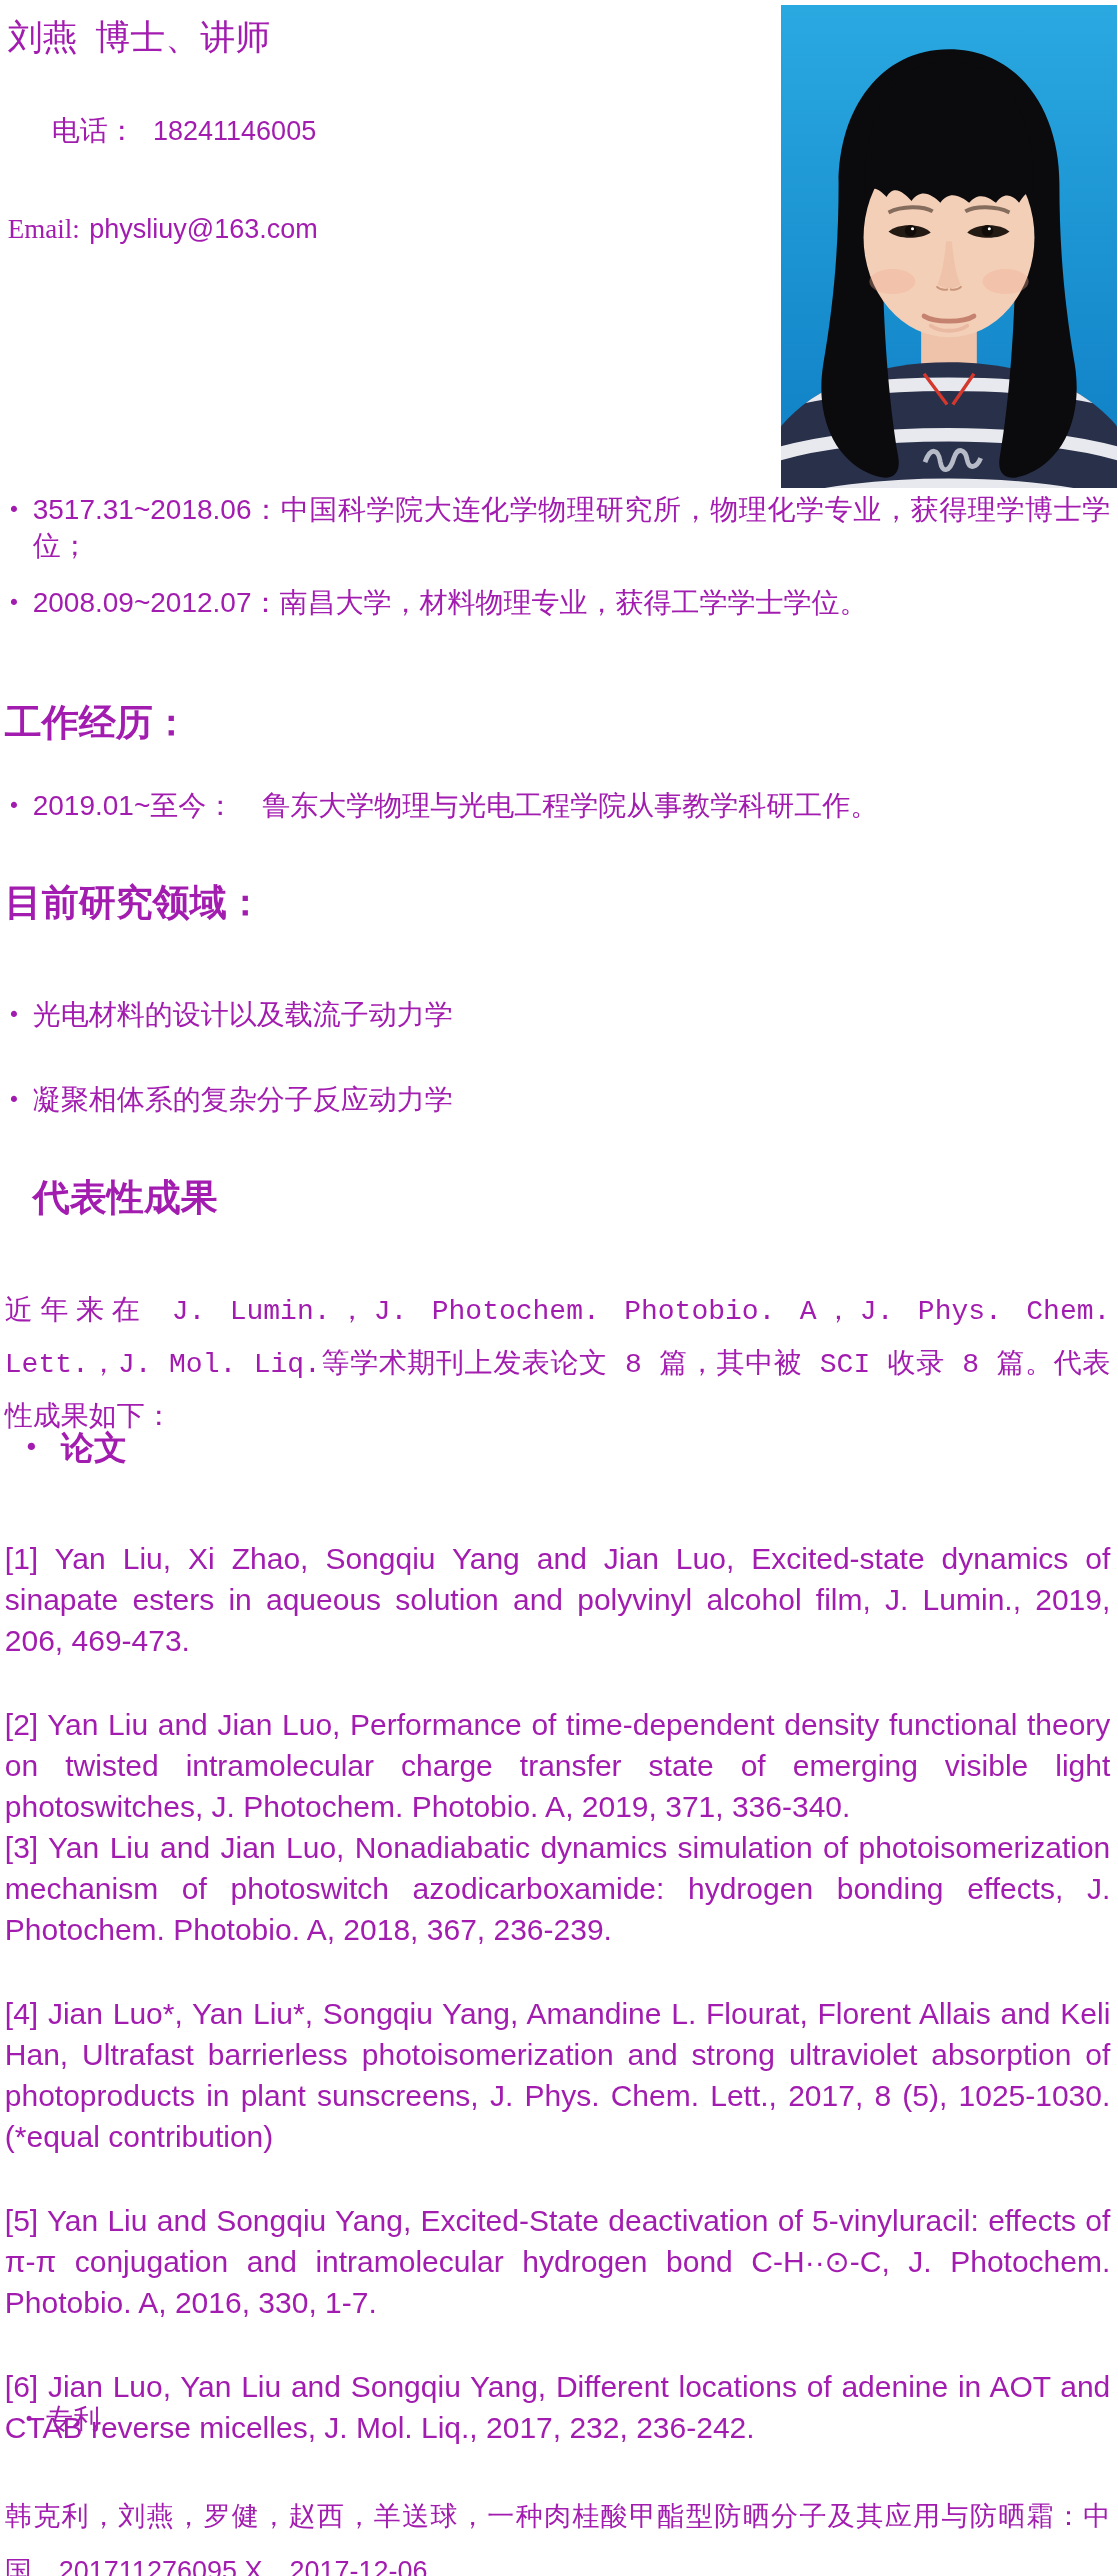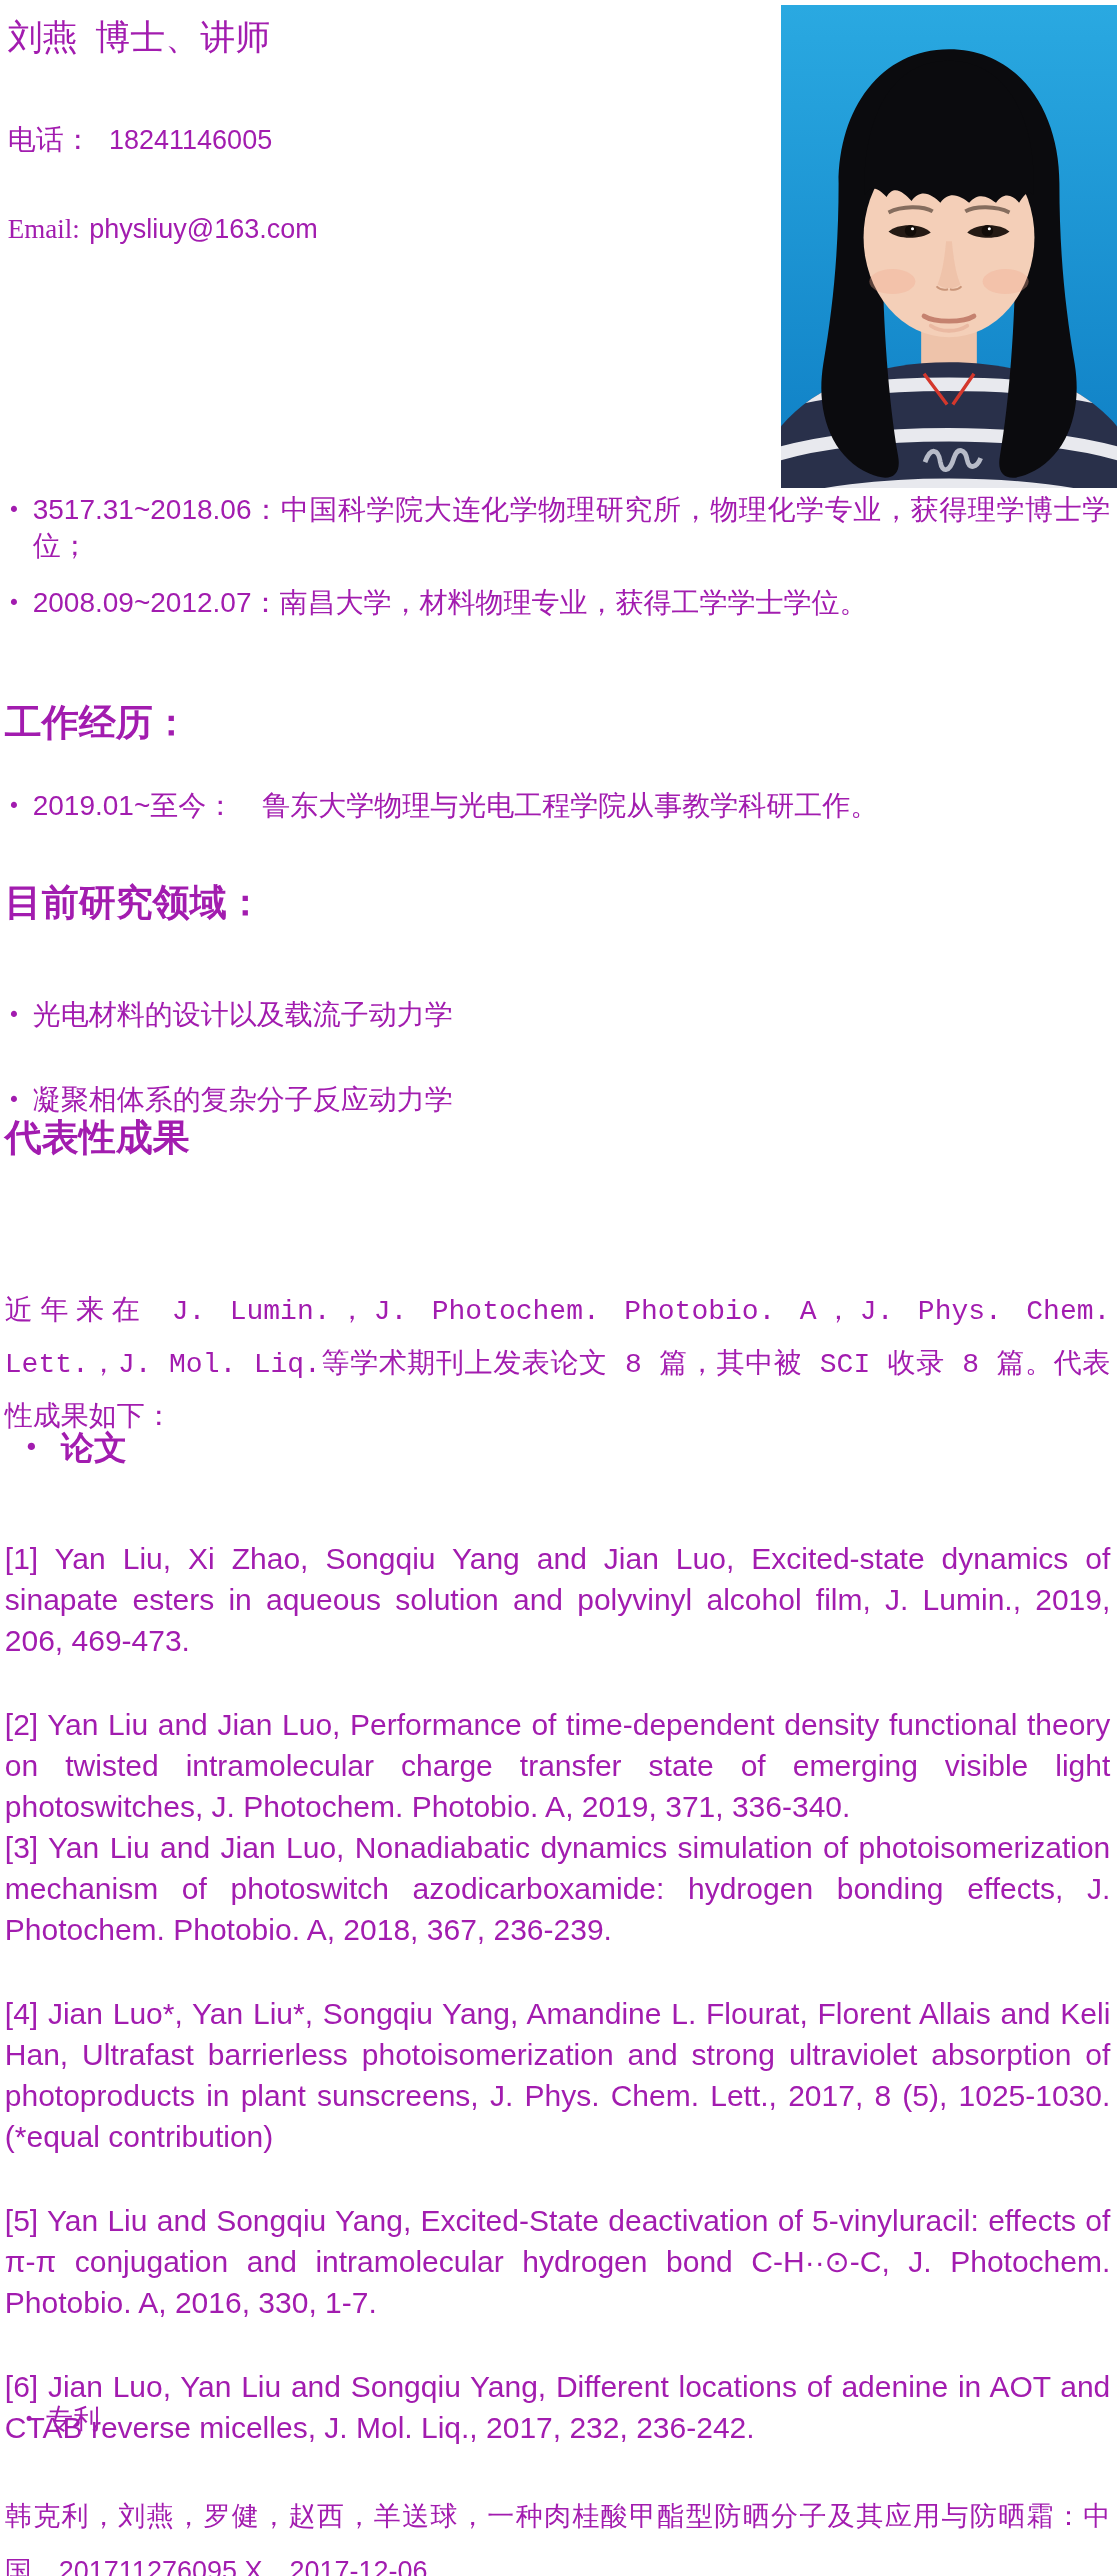--- a/index.html
+++ b/index.html
@@ -16,40 +16,40 @@
 
   .name{
     top:17.3px;left:7.7px;right:404px;
     font-size:35px;line-height:42px;
     white-space:pre-wrap;
     font-family:"Liberation Serif","DejaVu Serif",serif;
   }
   .contact-row{left:7.7px;font-size:28px;line-height:35px;}
   .contact-row .label{font-family:"Liberation Serif","DejaVu Serif",serif;}
   .contact-row .value{font-family:"Liberation Sans","DejaVu Sans",sans-serif;font-size:27px;}
-  #phone-row{top:122px;}
+  #phone-row{top:113px;margin-left:44px;}
   #email-row{top:212px;font-family:"Liberation Sans","DejaVu Sans",sans-serif;font-size:27px;}
   #email-row .value{margin-left:9.6px;}
   #phone-row .value{margin-left:17.3px;}
 
   #photo{
     left:781px;top:4.8px;width:336px;height:483px;
     line-height:0;
   }
 
   .h1{
     left:4.8px;right:9.6px;
     font-weight:700;
     font-size:37px;line-height:48px;
     font-family:"Liberation Serif","DejaVu Serif",serif;
   }
   #h-edu{top:384px;}
   #h-work{top:699px;}
   #h-research{top:879px;}
-  #h-achv{top:1114px;}
+  #h-achv{top:1174px;margin-left:28px;}
 
   .li{
     left:7.7px;right:7.7px;
     display:flex;align-items:flex-start;
     font-size:28px;line-height:36px;
     font-family:"Liberation Sans","DejaVu Sans",serif;
   }
   .li .dot{
     flex:none;width:25px;
     font-size:21px;line-height:36px;

